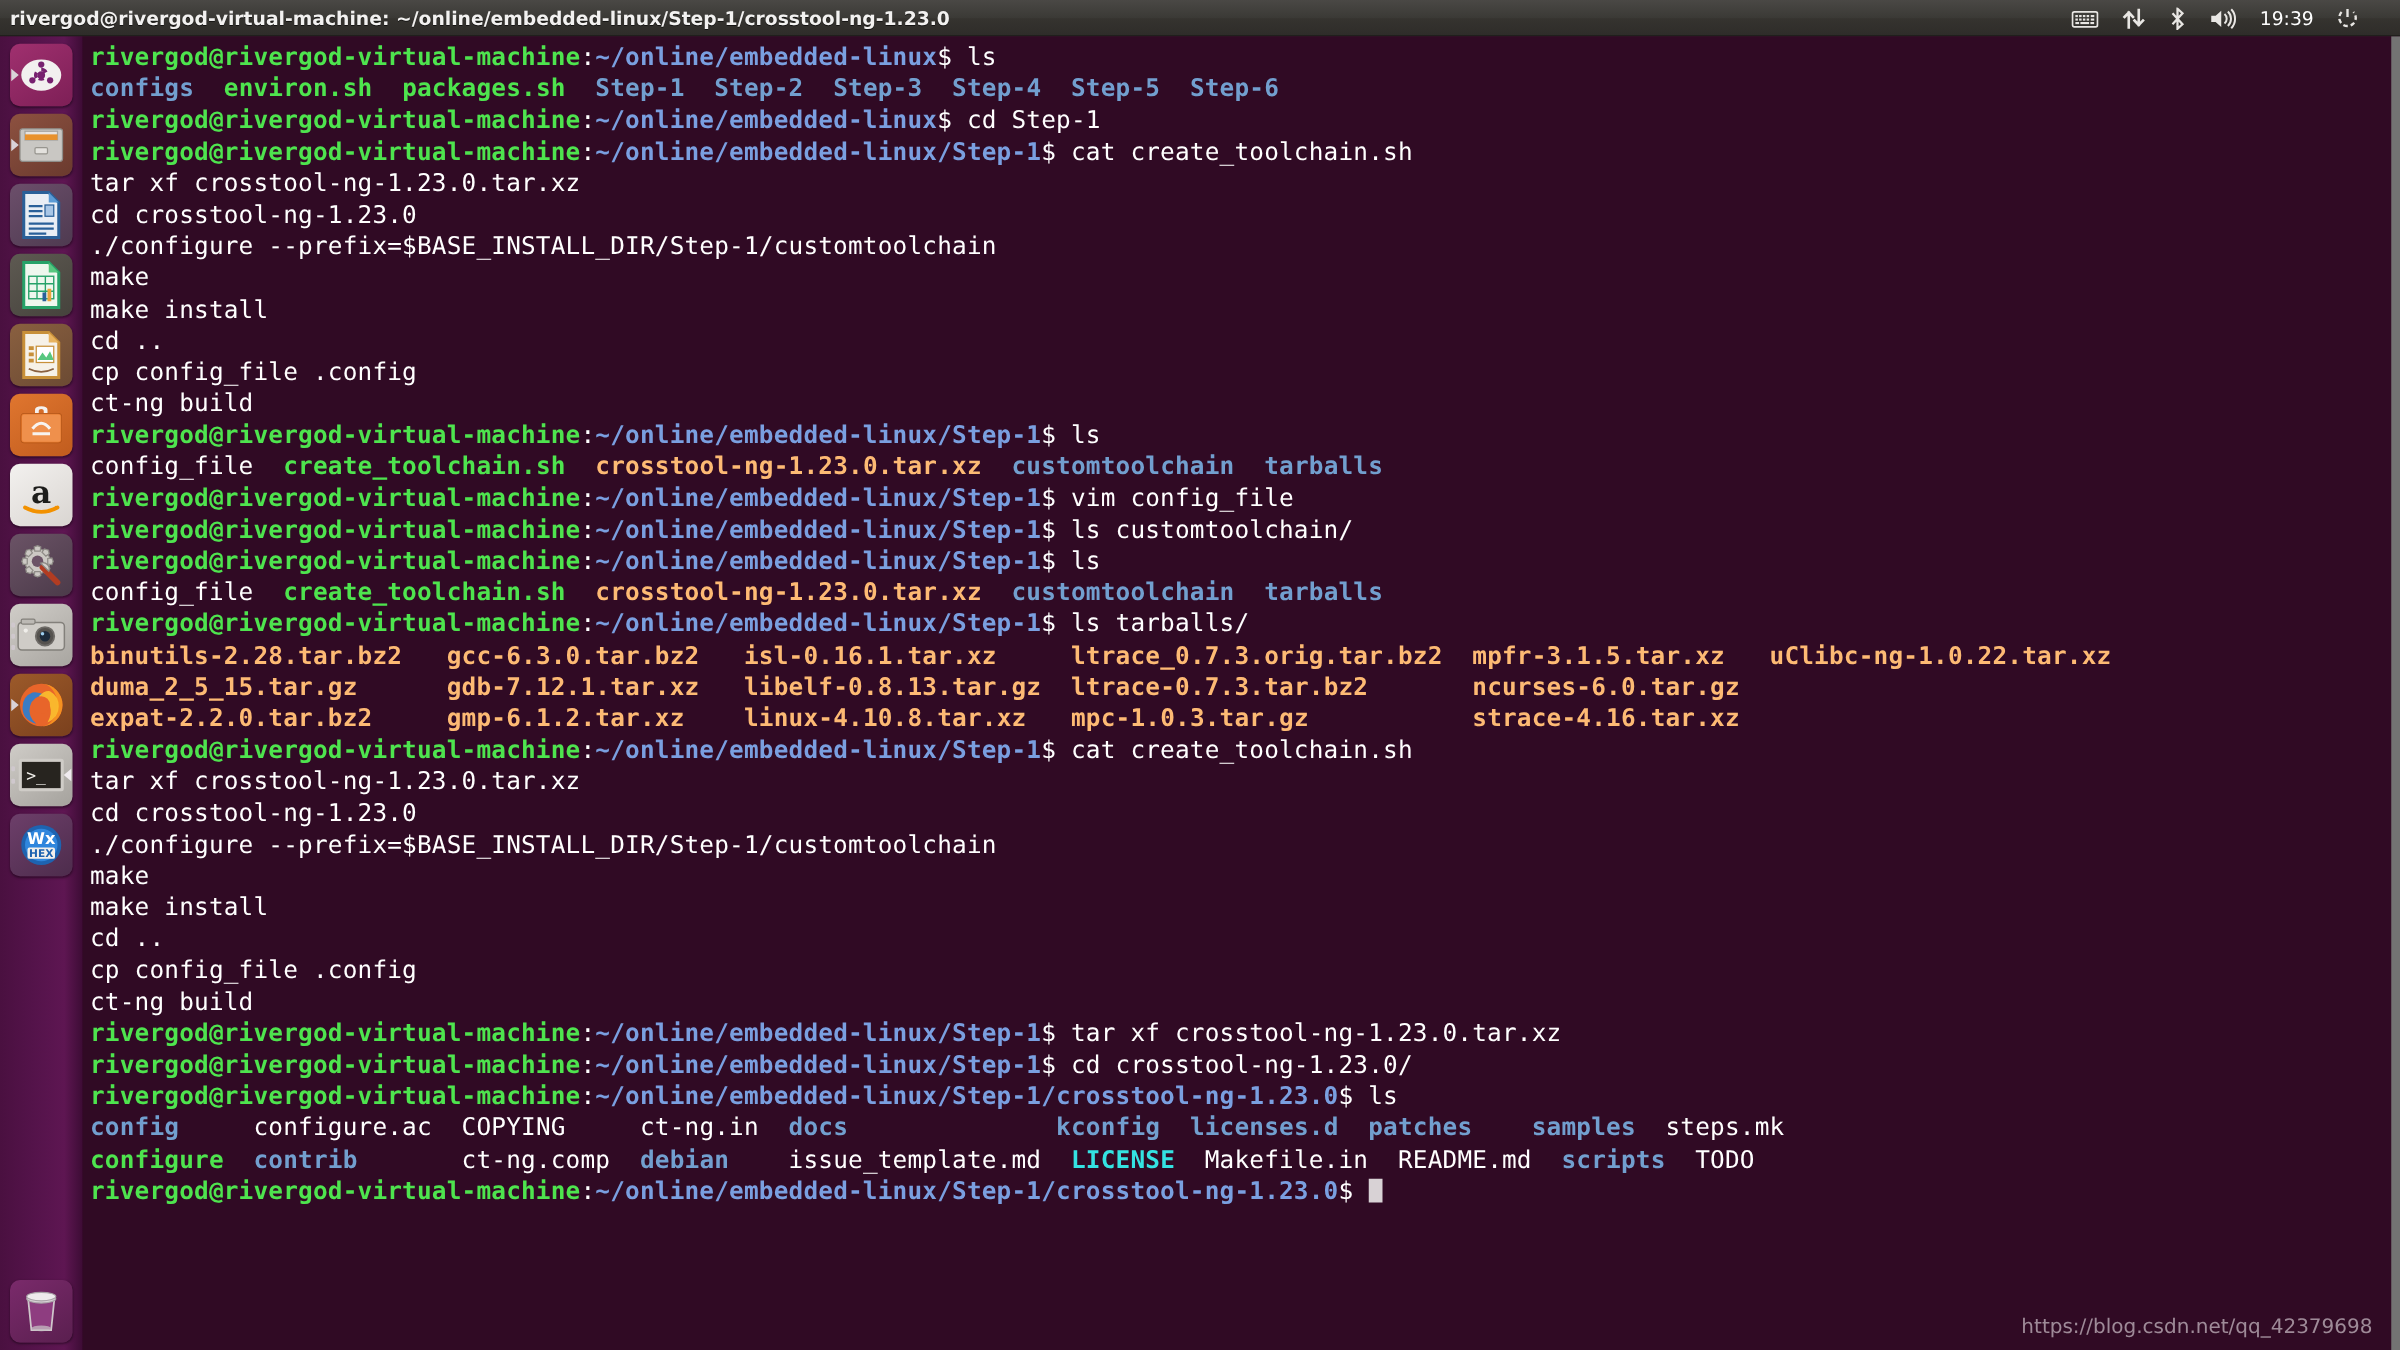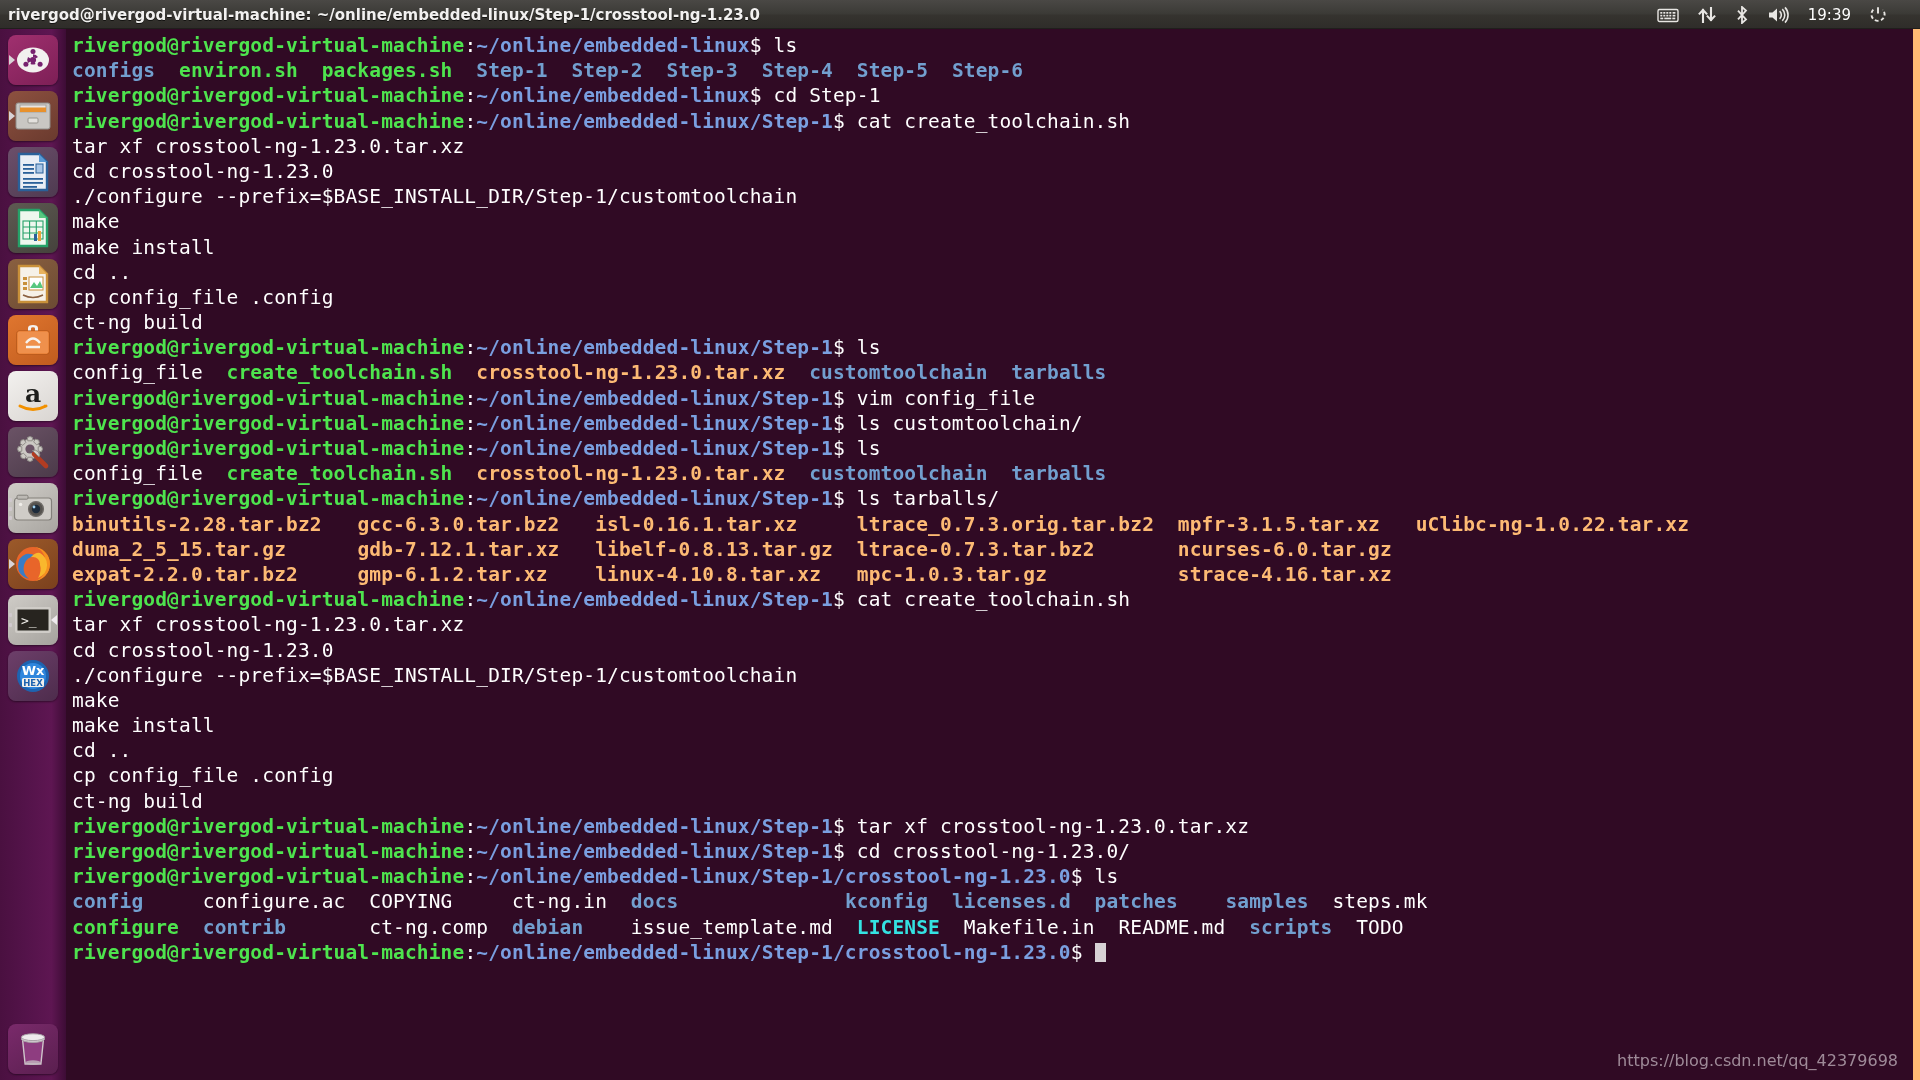--- a/index.html
+++ b/index.html
@@ -55,21 +55,21 @@
     border-top:5px solid transparent;border-bottom:5px solid transparent;
     border-right:6px solid #efeaee;
   }
   .pip2{position:absolute;left:1px;width:3px;height:4px;background:#cfc8cd;border-radius:1px;}
   #trash-wrap{position:absolute;left:0;bottom:6px;width:66px;display:flex;justify-content:center;}
 
   
   #terminal{
     position:absolute;left:66px;top:29px;width:1854px;height:1051px;
     background:#300a24;
-    border-right:7px solid #fdba74;
+    border-right:7px solid #737373;
     box-sizing:border-box;
     overflow:hidden;
   }
   #term-text{
     padding:4px 0 0 6px;
     color:#ffffff;
     font-family:"DejaVu Sans Mono","Liberation Mono",monospace;
     font-size:19.5px;
     line-height:25.2px;
     white-space:pre;

